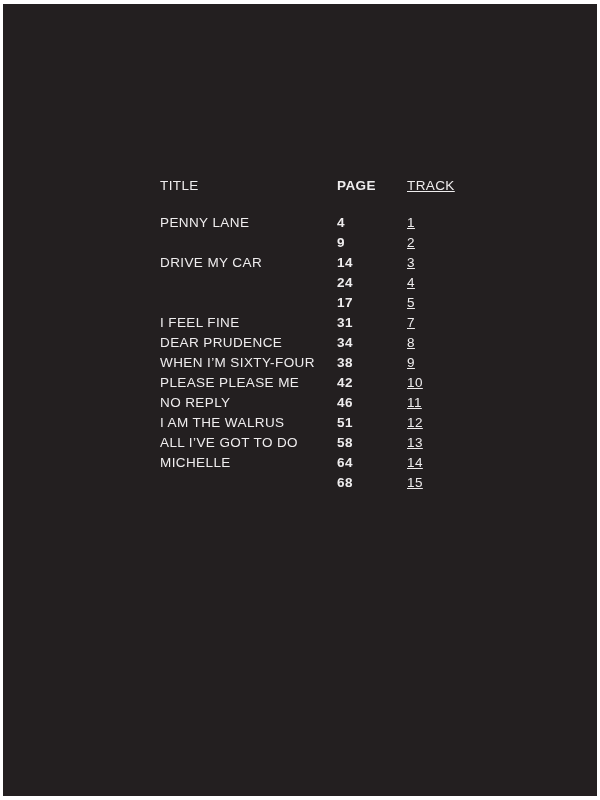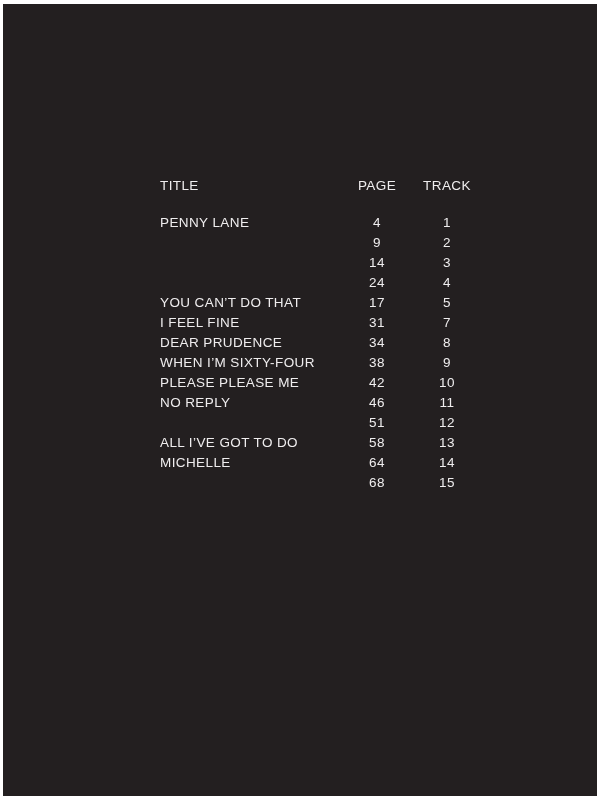--- a/index.html
+++ b/index.html
@@ -52,27 +52,28 @@
     white-space: nowrap;
   }
   .col-title {
     position: absolute;
     left: 157px;
   }
   .col-page {
     position: absolute;
     left: 334px;
     width: 80px;
-    text-align: center;
+    text-align: left;
+    font-weight: bold;
   }
   .col-track {
     position: absolute;
     left: 404px;
     width: 80px;
-    text-align: center;
+    text-decoration: underline;
   }
 </style>
 </head>
 <body style="background: rgb(255, 255, 255);">
 
 <div class="page" style="background: rgb(35, 31, 32); color: rgb(239, 237, 238);">
   <div class="toc">
     <div class="header-row">
       <span class="col-title">TITLE</span>
       <span class="col-page">PAGE</span>
@@ -82,29 +83,29 @@
         <div class="row">
           <span class="col-title">PENNY LANE</span>
           <span class="col-page">4</span>
           <span class="col-track">1</span>
         </div>
         <div class="row">
           <span class="col-page">9</span>
           <span class="col-track">2</span>
         </div>
         <div class="row">
+          <span class="col-title">DRIVE MY CAR</span>
           <span class="col-page">14</span>
           <span class="col-track">3</span>
         </div>
         <div class="row">
           <span class="col-page">24</span>
           <span class="col-track">4</span>
         </div>
         <div class="row">
-          <span class="col-title">YOU CAN’T DO THAT</span>
           <span class="col-page">17</span>
           <span class="col-track">5</span>
         </div>
         <div class="row">
           <span class="col-title">I FEEL FINE</span>
           <span class="col-page">31</span>
           <span class="col-track">7</span>
         </div>
         <div class="row">
           <span class="col-title">DEAR PRUDENCE</span>
@@ -120,20 +121,21 @@
           <span class="col-title">PLEASE PLEASE ME</span>
           <span class="col-page">42</span>
           <span class="col-track">10</span>
         </div>
         <div class="row">
           <span class="col-title">NO REPLY</span>
           <span class="col-page">46</span>
           <span class="col-track">11</span>
         </div>
         <div class="row">
+          <span class="col-title">I AM THE WALRUS</span>
           <span class="col-page">51</span>
           <span class="col-track">12</span>
         </div>
         <div class="row">
           <span class="col-title">ALL I’VE GOT TO DO</span>
           <span class="col-page">58</span>
           <span class="col-track">13</span>
         </div>
         <div class="row">
           <span class="col-title">MICHELLE</span>

